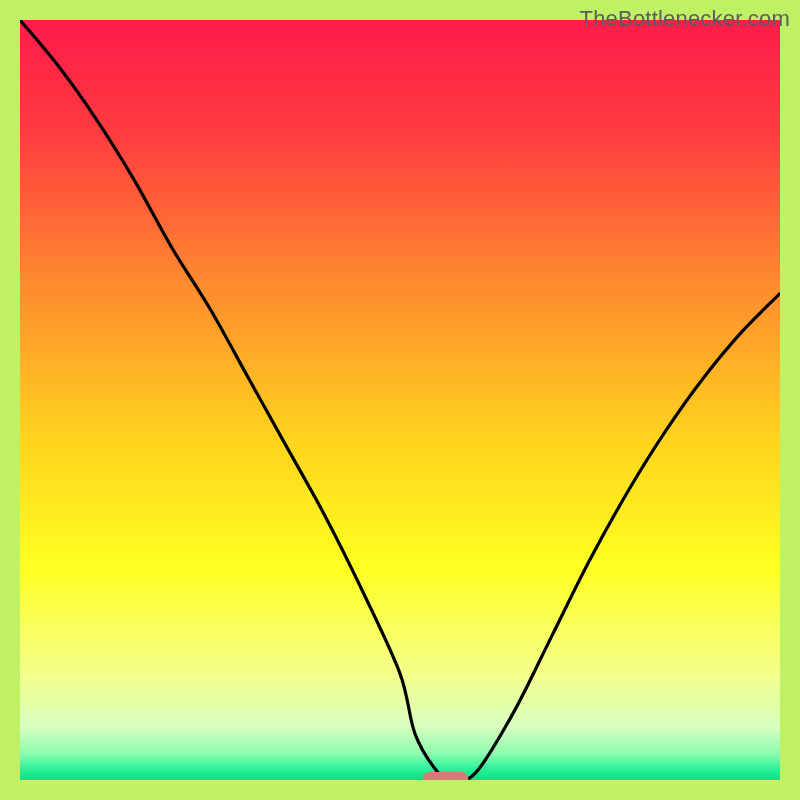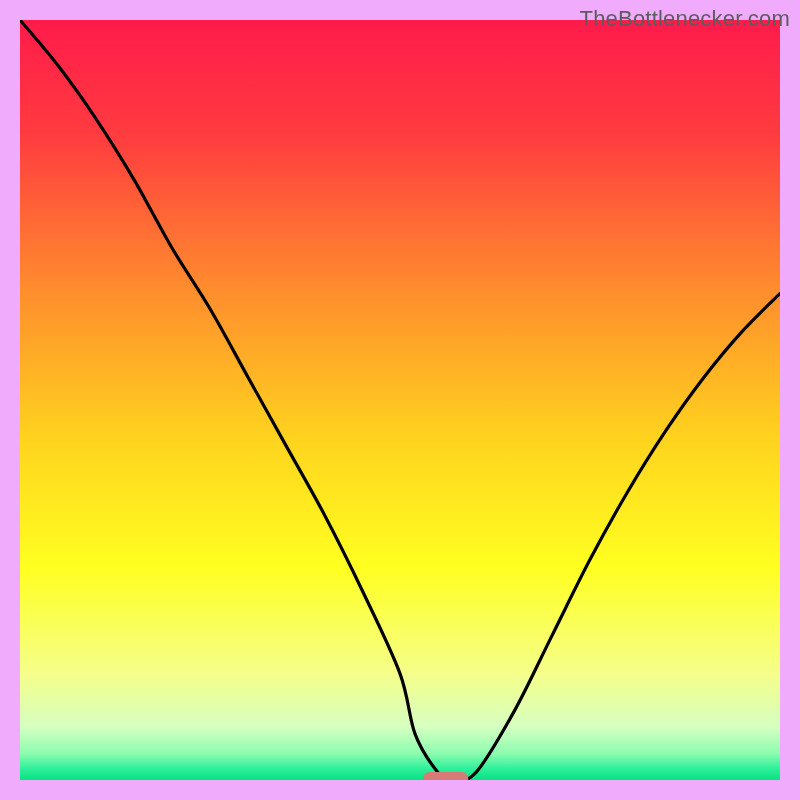--- a/index.html
+++ b/index.html
@@ -8,21 +8,21 @@
     width: 800px;
     height: 800px;
     background: #000;
     overflow: hidden;
     font-family: Arial, Helvetica, sans-serif;
   }
   .frame {
     position: relative;
     width: 800px;
     height: 800px;
-    background: #f0abfc;
+    background: #bef264;
   }
   .watermark {
     position: absolute;
     top: 6px;
     right: 10px;
     color: #5c5c5c;
     font-size: 22px;
     font-weight: 500;
     letter-spacing: 0.2px;
     z-index: 3;

